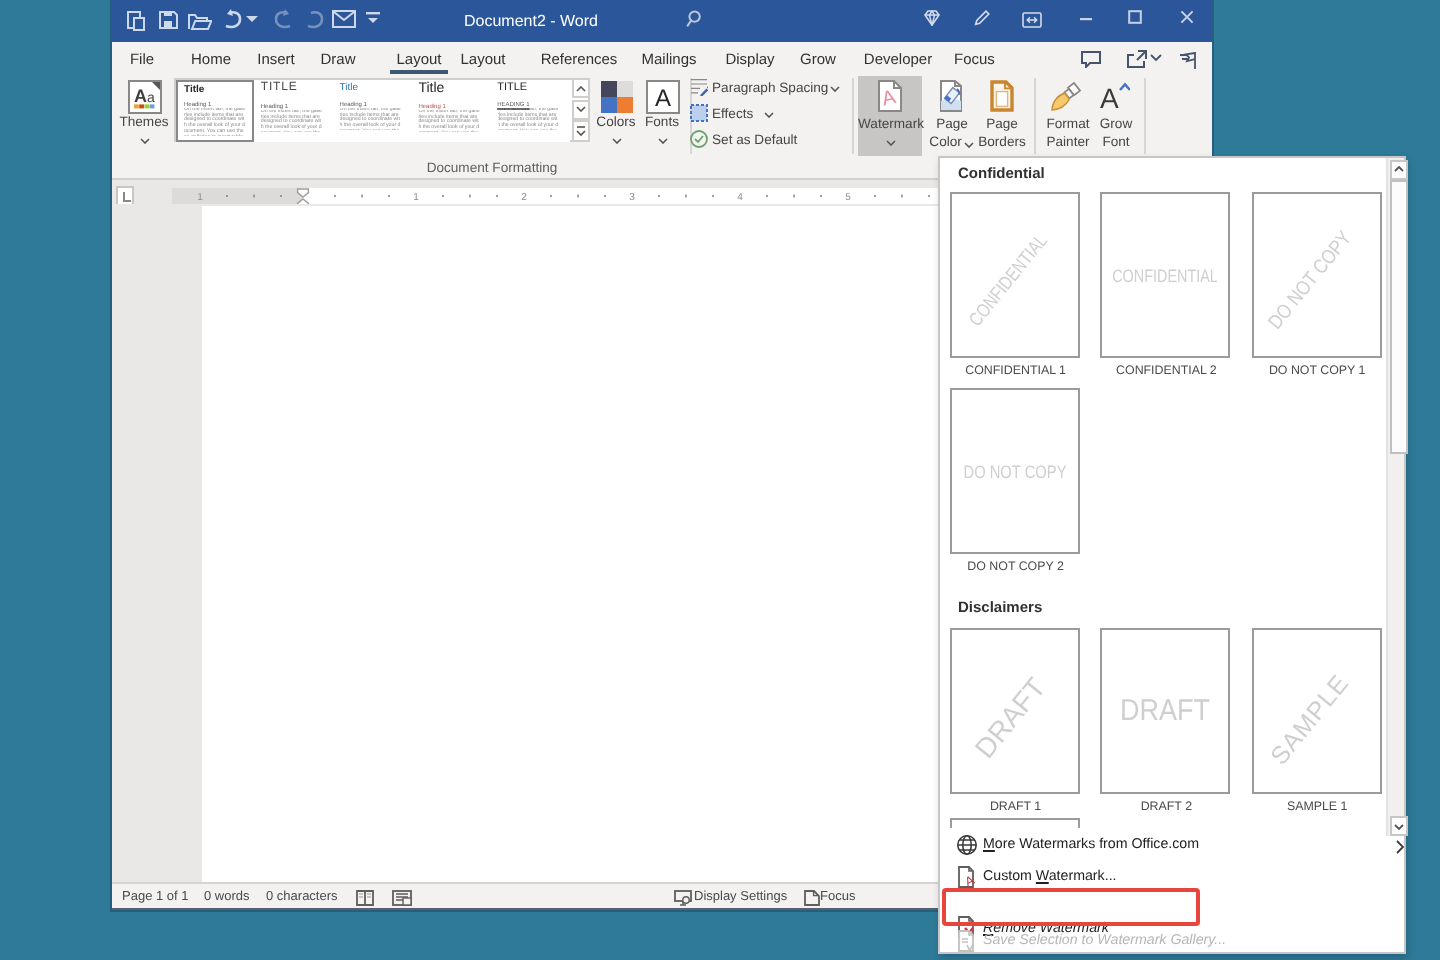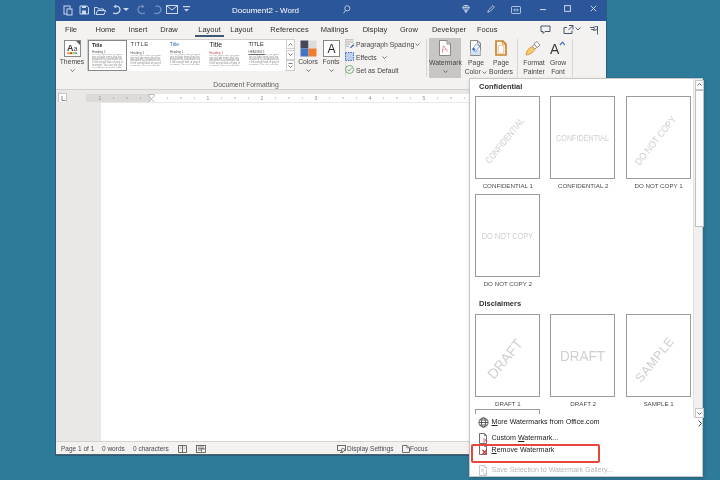--- a/index.html
+++ b/index.html
@@ -435,29 +435,29 @@
       </svg>
   </div>
   <div class="mitem" style="top:351.5px;">
     <svg class="micon" viewBox="0 0 11 11">
         <path d="M1.5 0.5h5L8.5 2.5v8h-7z" fill="#fff" stroke="#605e5c" stroke-width="0.9"></path>
         <path d="M6.5 0.5v2h2" fill="none" stroke="#605e5c" stroke-width="0.8"></path>
         <text x="4.5" y="9.5" font-size="6.5" fill="#d13438" font-family="Liberation Sans" transform="rotate(-25 7 7)">A</text>
       </svg>
     <span class="mtext">Custom <u>W</u>atermark...</span>
   </div>
-  <div class="mitem" style="top:363px;">
+  <div class="mitem" style="top:377px;font-style:italic;">
     <svg class="micon" viewBox="0 0 11 11">
         <path d="M1.5 0.5h5L8.5 2.5v8h-7z" fill="#fff" stroke="#605e5c" stroke-width="0.9"></path>
         <path d="M6.5 0.5v2h2" fill="none" stroke="#605e5c" stroke-width="0.8"></path>
         <path d="M4.5 6l4 4.5M8.5 6l-4 4.5" stroke="#d13438" stroke-width="1.2"></path>
       </svg>
     <span class="mtext"><u>R</u>emove Watermark</span>
   </div>
-  <div class="mitem" style="top:383.5px;color:#b8b6b4;">
+  <div class="mitem" style="top:383.5px;color:#b8b6b4;font-style:italic;">
     <svg class="micon" viewBox="0 0 11 11">
         <path d="M1.5 0.5h5L8.5 2.5v8h-7z" fill="#fff" stroke="#c3c1bf" stroke-width="0.9"></path>
         <path d="M6.5 0.5v2h2" fill="none" stroke="#c3c1bf" stroke-width="0.8"></path>
         <path d="M3 4.5h3M3 6h3M5.5 7.5l1.5 3M8.5 7.5l-2 3" stroke="#c3c1bf" stroke-width="0.8"></path>
       </svg>
     <span class="mtext">Save Selection to Watermark Gallery...</span>
   </div>
   <div id="redbox"></div>
 </div>
 

